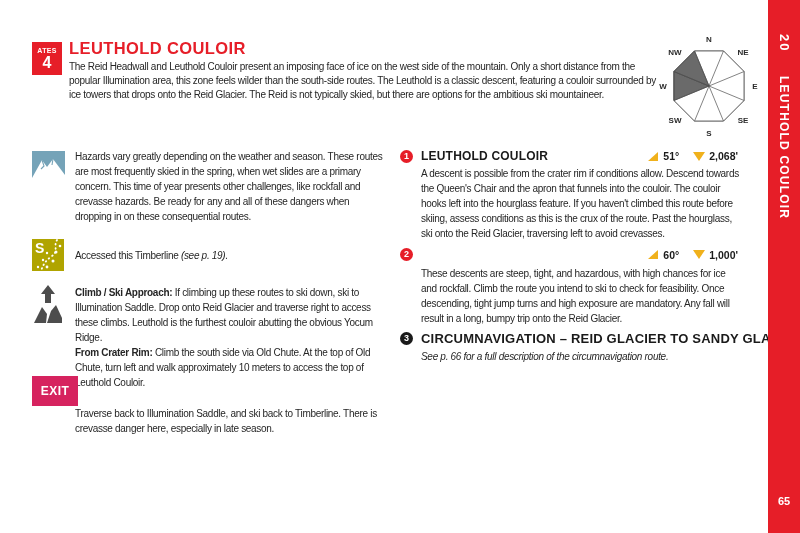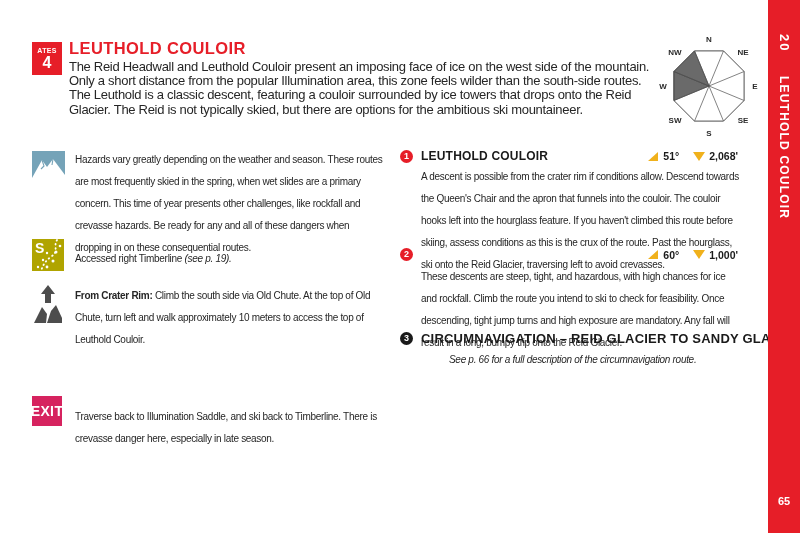--- a/index.html
+++ b/index.html
@@ -7,32 +7,32 @@
         font-family:"Liberation Sans",sans-serif;color:#262626;}
   .abs{position:absolute;}
 
   
   .ates-badge{left:32px;top:42px;width:30px;height:33px;background:var(--red,#e61e28);
     color:#fff;display:flex;flex-direction:column;align-items:center;justify-content:center;}
   .ates-label{font-size:7px;font-weight:bold;letter-spacing:.3px;line-height:8px;}
   .ates-level{font-size:16px;font-weight:bold;line-height:15px;}
   .page-title{left:69px;top:39px;font-size:16.5px;font-weight:bold;color:var(--red,#e61e28);
     letter-spacing:.4px;}
-  .intro{left:69px;top:60px;width:594px;font-size:13px;line-height:14.2px;letter-spacing:-.3px;}
+  .intro{left:69px;top:60px;width:594px;font-size:10px;line-height:14.2px;letter-spacing:-.3px;}
 
   
-  .copy{font-size:10px;line-height:22px;letter-spacing:-.3px;}
+  .copy{font-size:10px;line-height:15px;letter-spacing:-.3px;}
   .copy p{margin:0;}
   .b{font-weight:bold;}
   .i{font-style:italic;}
 
   
-  .exit-box{left:32px;top:396px;width:30px;height:30px;background:var(--exit_pink,#d6235f);
+  .exit-box{left:32px;top:376px;width:46px;height:30px;background:var(--exit_pink,#d6235f);
     color:#fff;display:flex;align-items:center;justify-content:center;
-    font-size:14px;font-weight:bold;letter-spacing:.4px;}
+    font-size:12px;font-weight:bold;letter-spacing:.4px;}
   .fill-blue{fill:var(--hazard_blue,#75a3b8);}
   .fill-olive{fill:var(--access_olive,#b0a400);}
   .fill-dark{fill:#4d4d4d;}
 
   
   .route-row{display:flex;align-items:center;width:338px;}
   .route-num{flex:0 0 13px;width:13px;height:13px;border-radius:50%;background:var(--red,#e61e28);
     color:#fff;font-size:9px;font-weight:bold;line-height:13px;text-align:center;}
   .route-num.black{background:#1a1a1a;}
   .route-title{margin-left:8px;font-size:12px;font-weight:bold;letter-spacing:.2px;color:#1a1a1a;white-space:nowrap;}
@@ -112,31 +112,34 @@
       <circle cx="28" cy="7" r="1.3"></circle>
         <circle cx="24" cy="13" r="1.5"></circle>
         <circle cx="15" cy="14" r="1.2"></circle>
       <circle cx="21" cy="22" r="1.5"></circle>
         <circle cx="11" cy="21" r="1.2"></circle>
         <circle cx="15" cy="28" r="1.4"></circle>
       <circle cx="6" cy="28" r="1.2"></circle>
     </g>
   </svg>
   <div class="abs copy" style="left:75px;top:248px;width:312px;">
-    <span>Accessed right Timberline </span><span class="i">(see p. 19).</span>
+    <span>Accessed this Timberline </span><span class="i">(see p. 19).</span>
   </div>
 
   <svg class="abs" style="left:34px;top:285px;" width="28" height="38" viewBox="0 0 28 38">
     <g class="fill-dark">
       <polygon points="14,0 21,9 17,9 17,18 11,18 11,9 7,9"></polygon>
       <path d="M0,38 L8,22 L13,29 L12,38 Z"></path>
       <path d="M13,38 L17,26 L22,20 L28,33 L28,38 Z"></path>
     </g>
   </svg>
   <div class="abs copy" style="left:75px;top:285px;width:316px;">
+    <p>
+      <span class="b">Climb / Ski Approach:</span><span> If climbing up these routes to ski down, ski to Illumination Saddle. Drop onto Reid Glacier and traverse right to access these climbs. Leuthold is the furthest couloir abutting the obvious Yocum Ridge.</span>
+    </p>
     <p>
       <span class="b">From Crater Rim:</span><span> Climb the south side via Old Chute. At the top of Old Chute, turn left and walk approximately 10 meters to access the top of Leuthold Couloir.</span>
     </p>
   </div>
 
   <div class="abs exit-box">
     <span>EXIT</span>
   </div>
   <div class="abs copy" style="left:75px;top:397px;width:316px;margin-top:9px;">Traverse back to Illumination Saddle, and ski back to Timberline. There is crevasse danger here, especially in late season.</div>
 
@@ -170,21 +173,21 @@
       </svg>
       <span>1,000'</span>
     </div>
   </div>
   <div class="abs copy route-body" style="left:421px;top:266px;">These descents are steep, tight, and hazardous, with high chances for ice and rockfall. Climb the route you intend to ski to check for feasibility. Once descending, tight jump turns and high exposure are mandatory. Any fall will result in a long, bumpy trip onto the Reid Glacier.</div>
 
   <div class="abs route-row" style="left:400px;top:331px;">
     <div class="route-num black">3</div>
     <div class="route-title" style="font-size:13px;">CIRCUMNAVIGATION – REID GLACIER TO SANDY GLACIER</div>
   </div>
-  <div class="abs copy route-body i" style="left:421px;top:349px;margin-left:28px;">See p. 66 for a full description of the circumnavigation route.</div>
+  <div class="abs copy route-body i" style="left:421px;top:349px;">See p. 66 for a full description of the circumnavigation route.</div>
 
   <div class="abs sidebar">
     <div class="v-text chapter-num">20</div>
     <div class="v-text chapter-title">LEUTHOLD COULOIR</div>
     <div class="page-num">65</div>
   </div>
 
 </div>
 
 </body></html>

